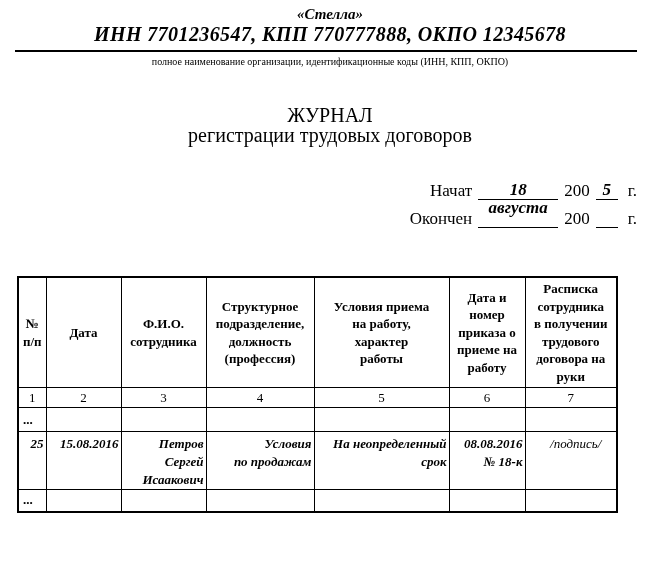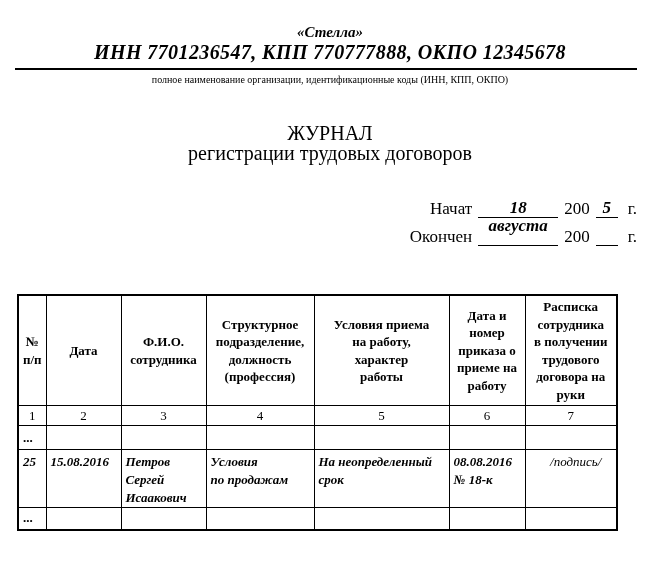--- a/index.html
+++ b/index.html
@@ -6,21 +6,21 @@
   html, body { background: #ffffff; }
   body {
     width: 660px; height: 570px;
     font-family: "Liberation Serif", "DejaVu Serif", serif;
     color: #000;
     overflow: hidden;
   }
   .page { width: 660px; height: 570px; background: #fff; }
 
   
-  .org-header { padding-top: 22px; text-align: center; }
+  .org-header { padding-top: 4px; text-align: center; }
   .org-name  { font-size: 15px; font-weight: bold; font-style: italic; line-height: 20px; }
   .org-codes { font-size: 20px; font-weight: bold; font-style: italic; line-height: 21px; letter-spacing: 0.4px; }
   .divider { margin: 5px 23px 0 15px; border: none; border-top: 2px solid #000; height: 0; }
   .org-caption { text-align: center; font-size: 10px; line-height: 14px; margin-top: 3px; }
 
   
   .doc-title { text-align: center; margin-top: 36px; font-size: 20px; line-height: 20px; }
 
   
   .dates-block { margin-top: 36px; margin-right: 23px; }
@@ -56,21 +56,21 @@
   }
   .num-row td {
     height: 20px; font-size: 13px; text-align: center; vertical-align: middle;
   }
   .dots-row td { height: 24px; font-size: 13px; font-weight: bold; vertical-align: middle; }
   .dots-row td:first-child { text-align: left; padding-left: 4px; }
   .dots-row.short td { height: 22px; }
   .data-row td {
     height: 56px; padding: 3px 2px 0 4px;
     font-size: 13px; font-weight: bold; font-style: italic; line-height: 18px;
-    text-align: left; vertical-align: top; white-space: pre-line;
+    text-align: right; vertical-align: top; white-space: pre-line;
   }
   .data-row td.signature { font-weight: normal; text-align: center; padding-left: 12px; }
 </style>
 </head>
 <body>
 
 <div class="page">
 
   <div class="org-header">
     <div class="org-name">«Стелла»</div>

